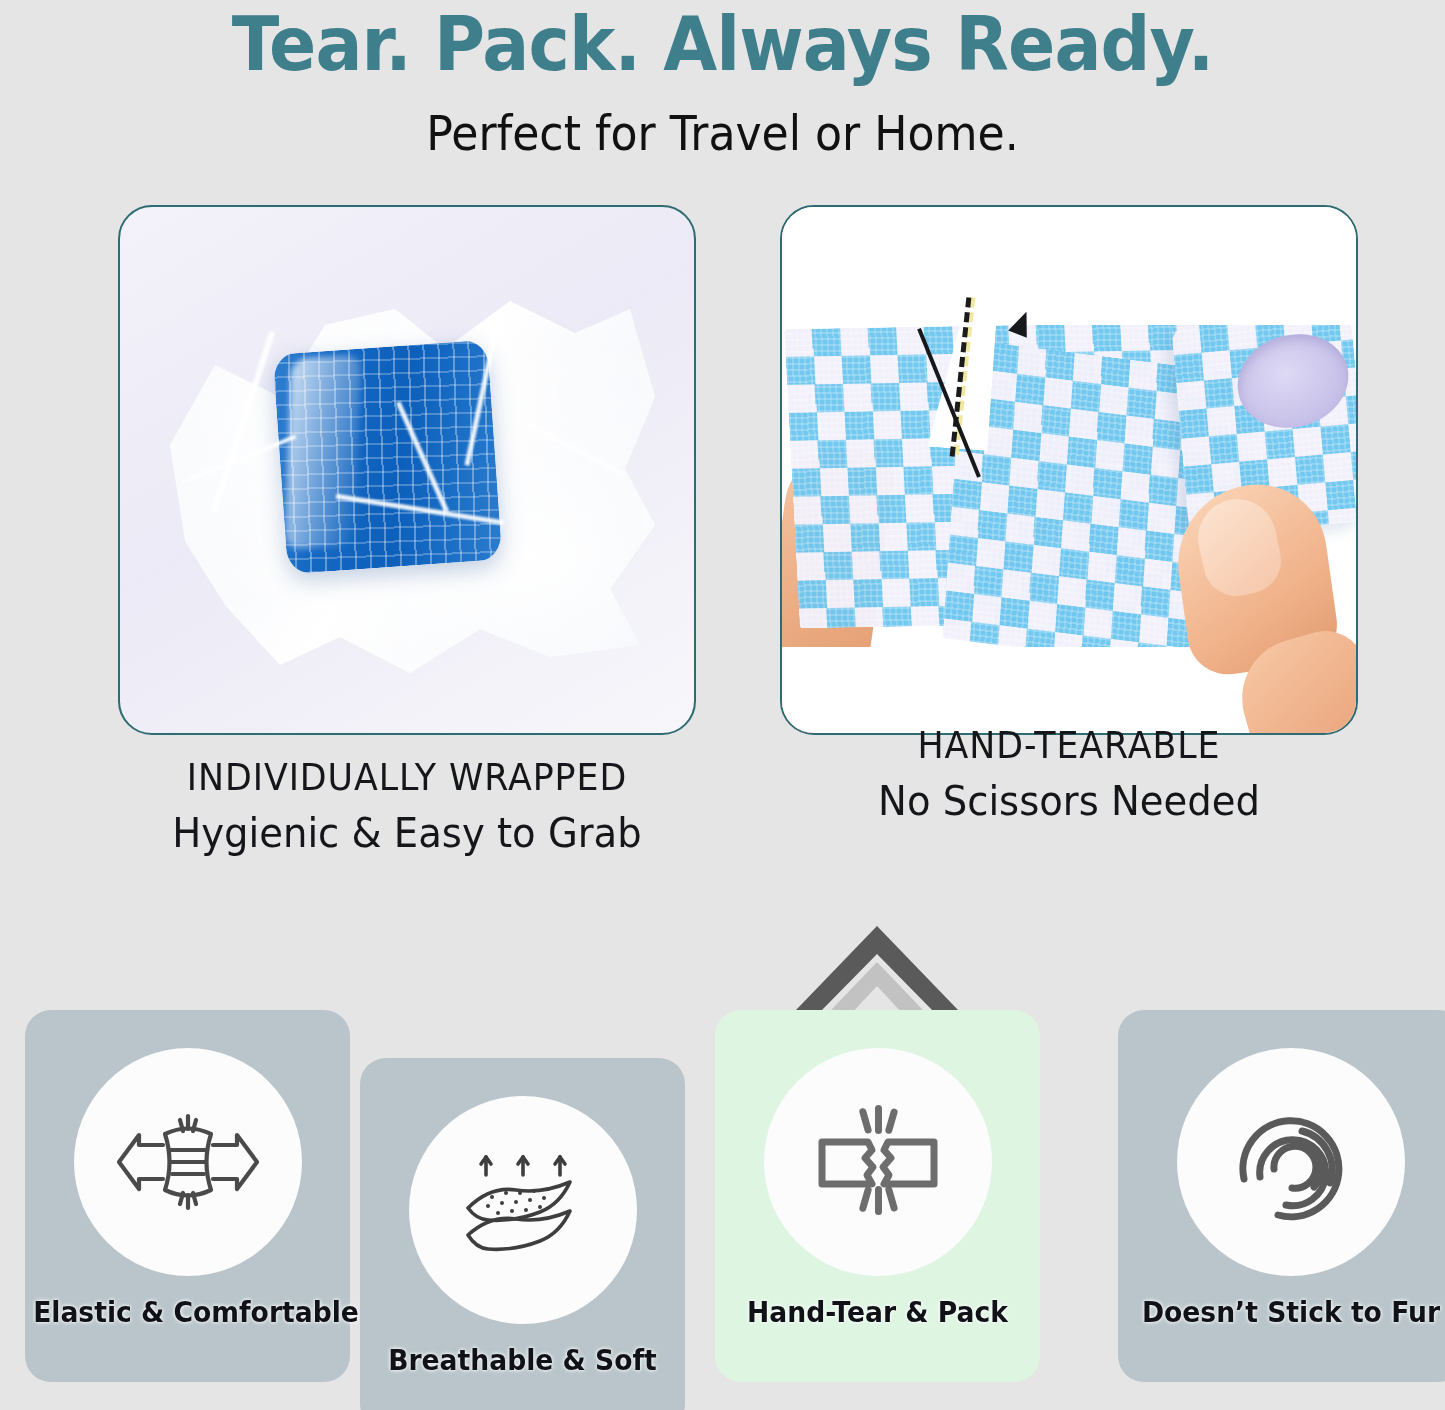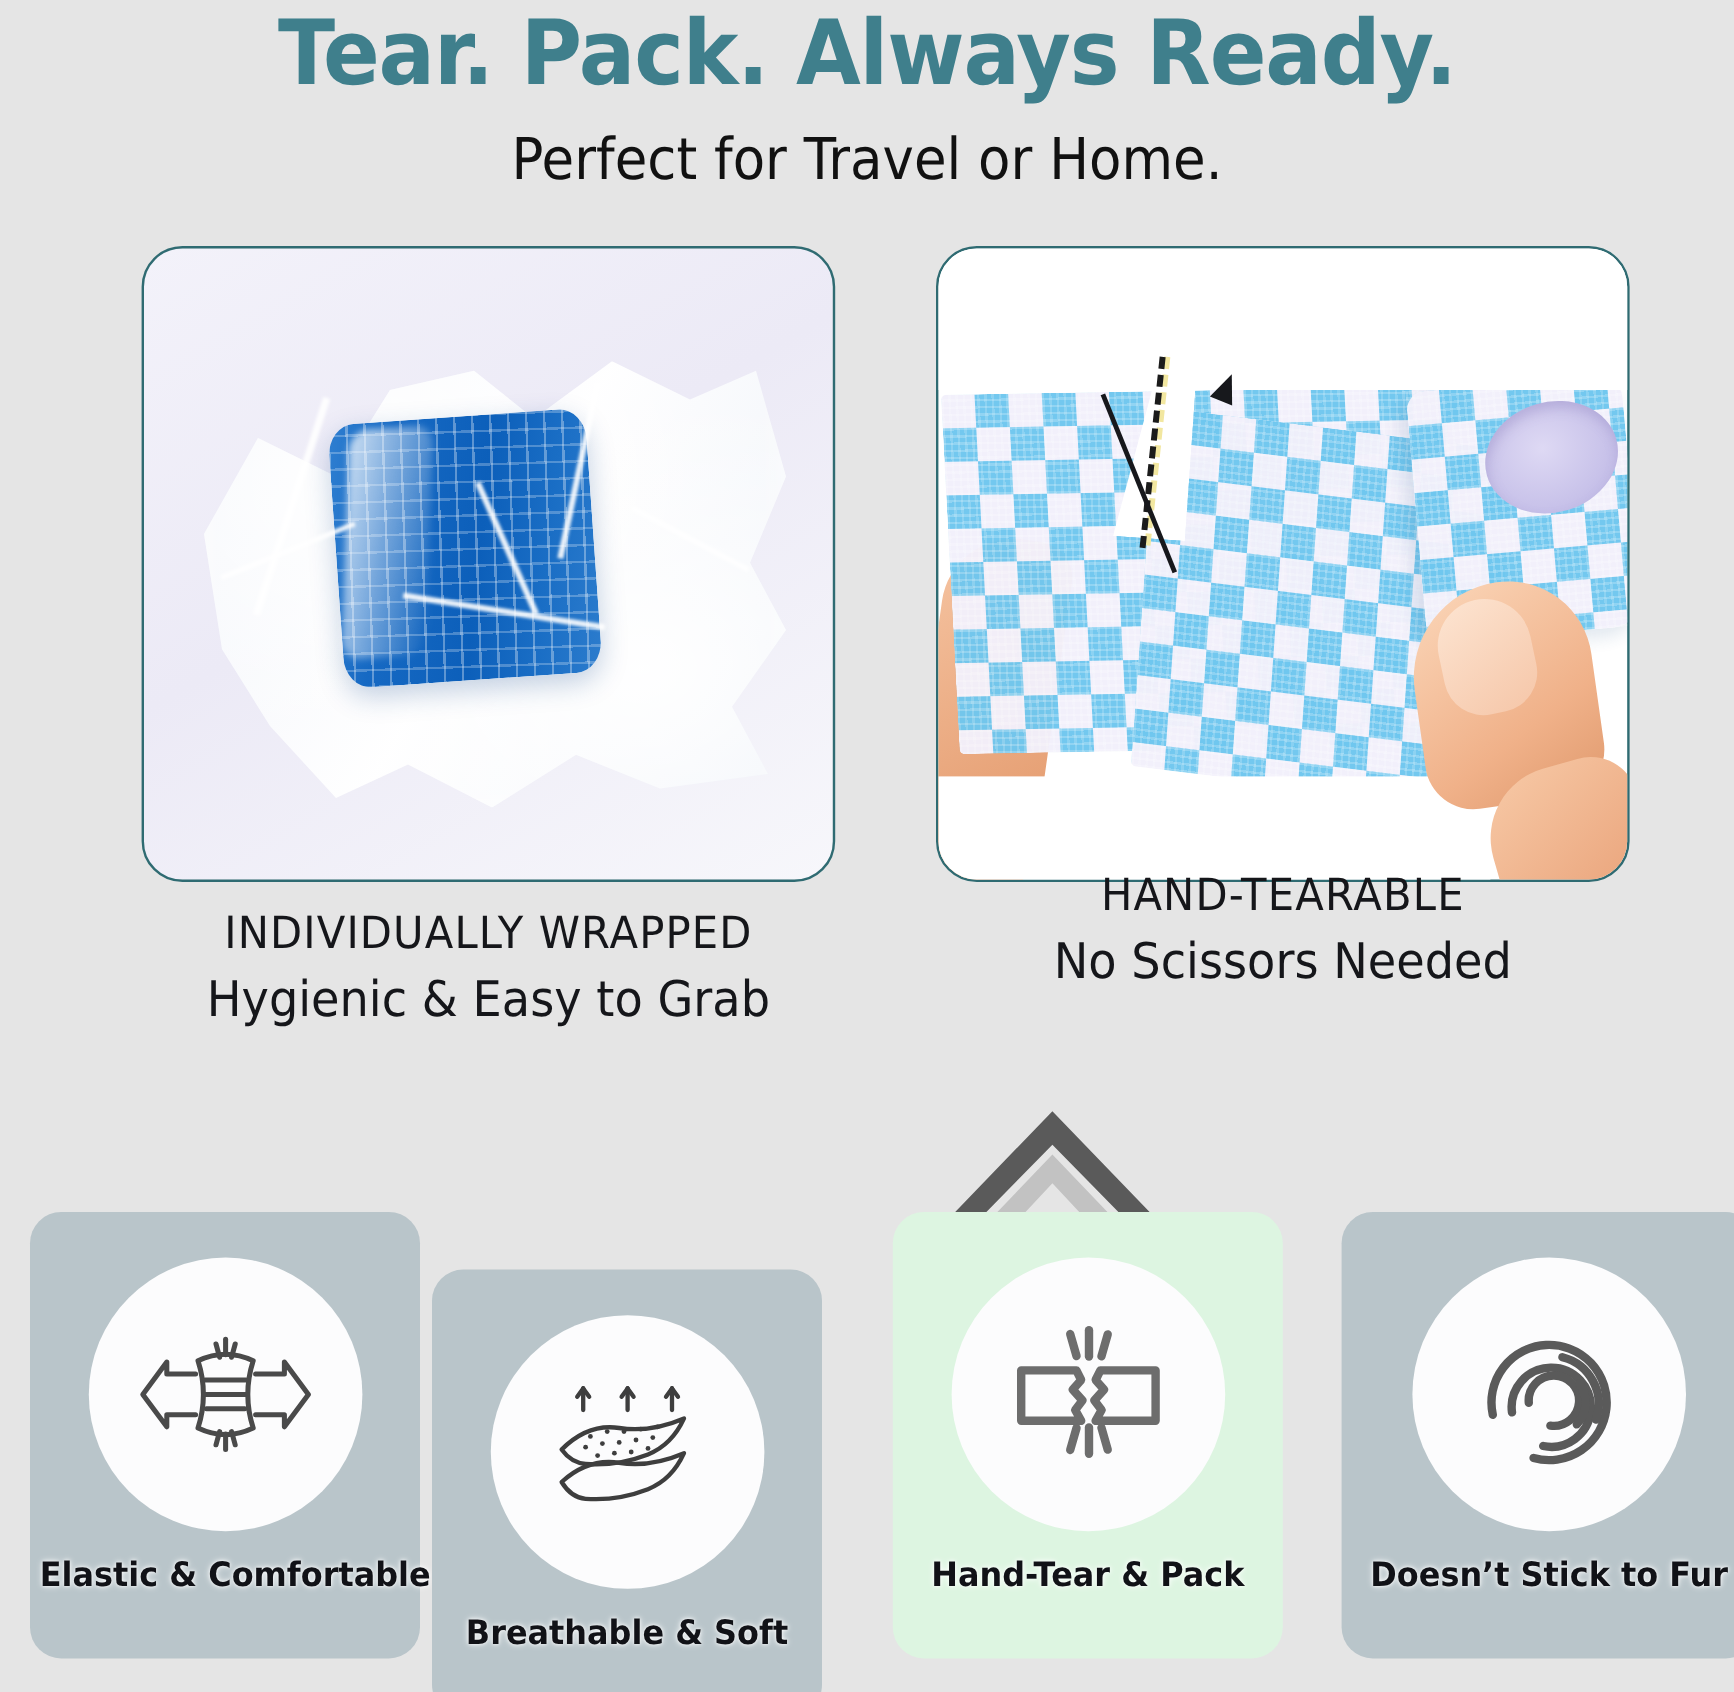--- a/index.html
+++ b/index.html
@@ -181,21 +181,21 @@
   .cards{position:absolute;left:0;top:1010px;width:1445px;height:380px;}
   .card{
     position:absolute;top:0;width:325px;height:372px;
     border-radius:26px;
     box-sizing:border-box;
   }
   .card.plain{background:#b9c5ca;}
   .card.highlight{background:#ddf5e1;}
   #card-elastic{left:5px;margin-left:20px;}
   #card-breathable{left:360px;margin-top:48px;}
-  #card-handtear{left:744px;}
+  #card-handtear{left:715px;}
   #card-fur{left:1118px;width:346px;}
   .card-circle{
     position:absolute;left:50%;top:38px;transform:translateX(-50%);
     width:228px;height:228px;border-radius:50%;
     background:#fcfcfd;
     display:flex;align-items:center;justify-content:center;
   }
   .card-label{
     position:absolute;left:0;bottom:52px;width:100%;
     text-align:center;

